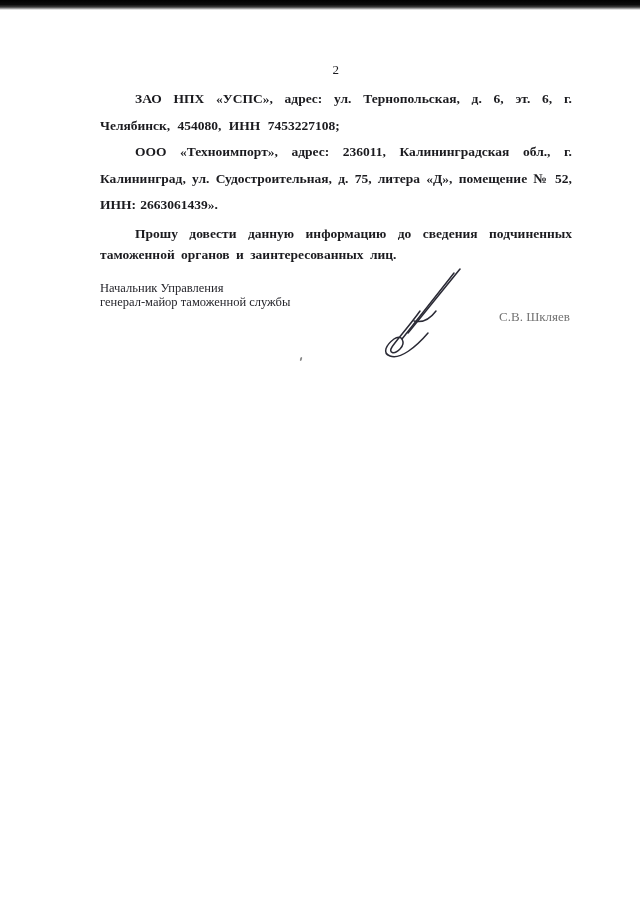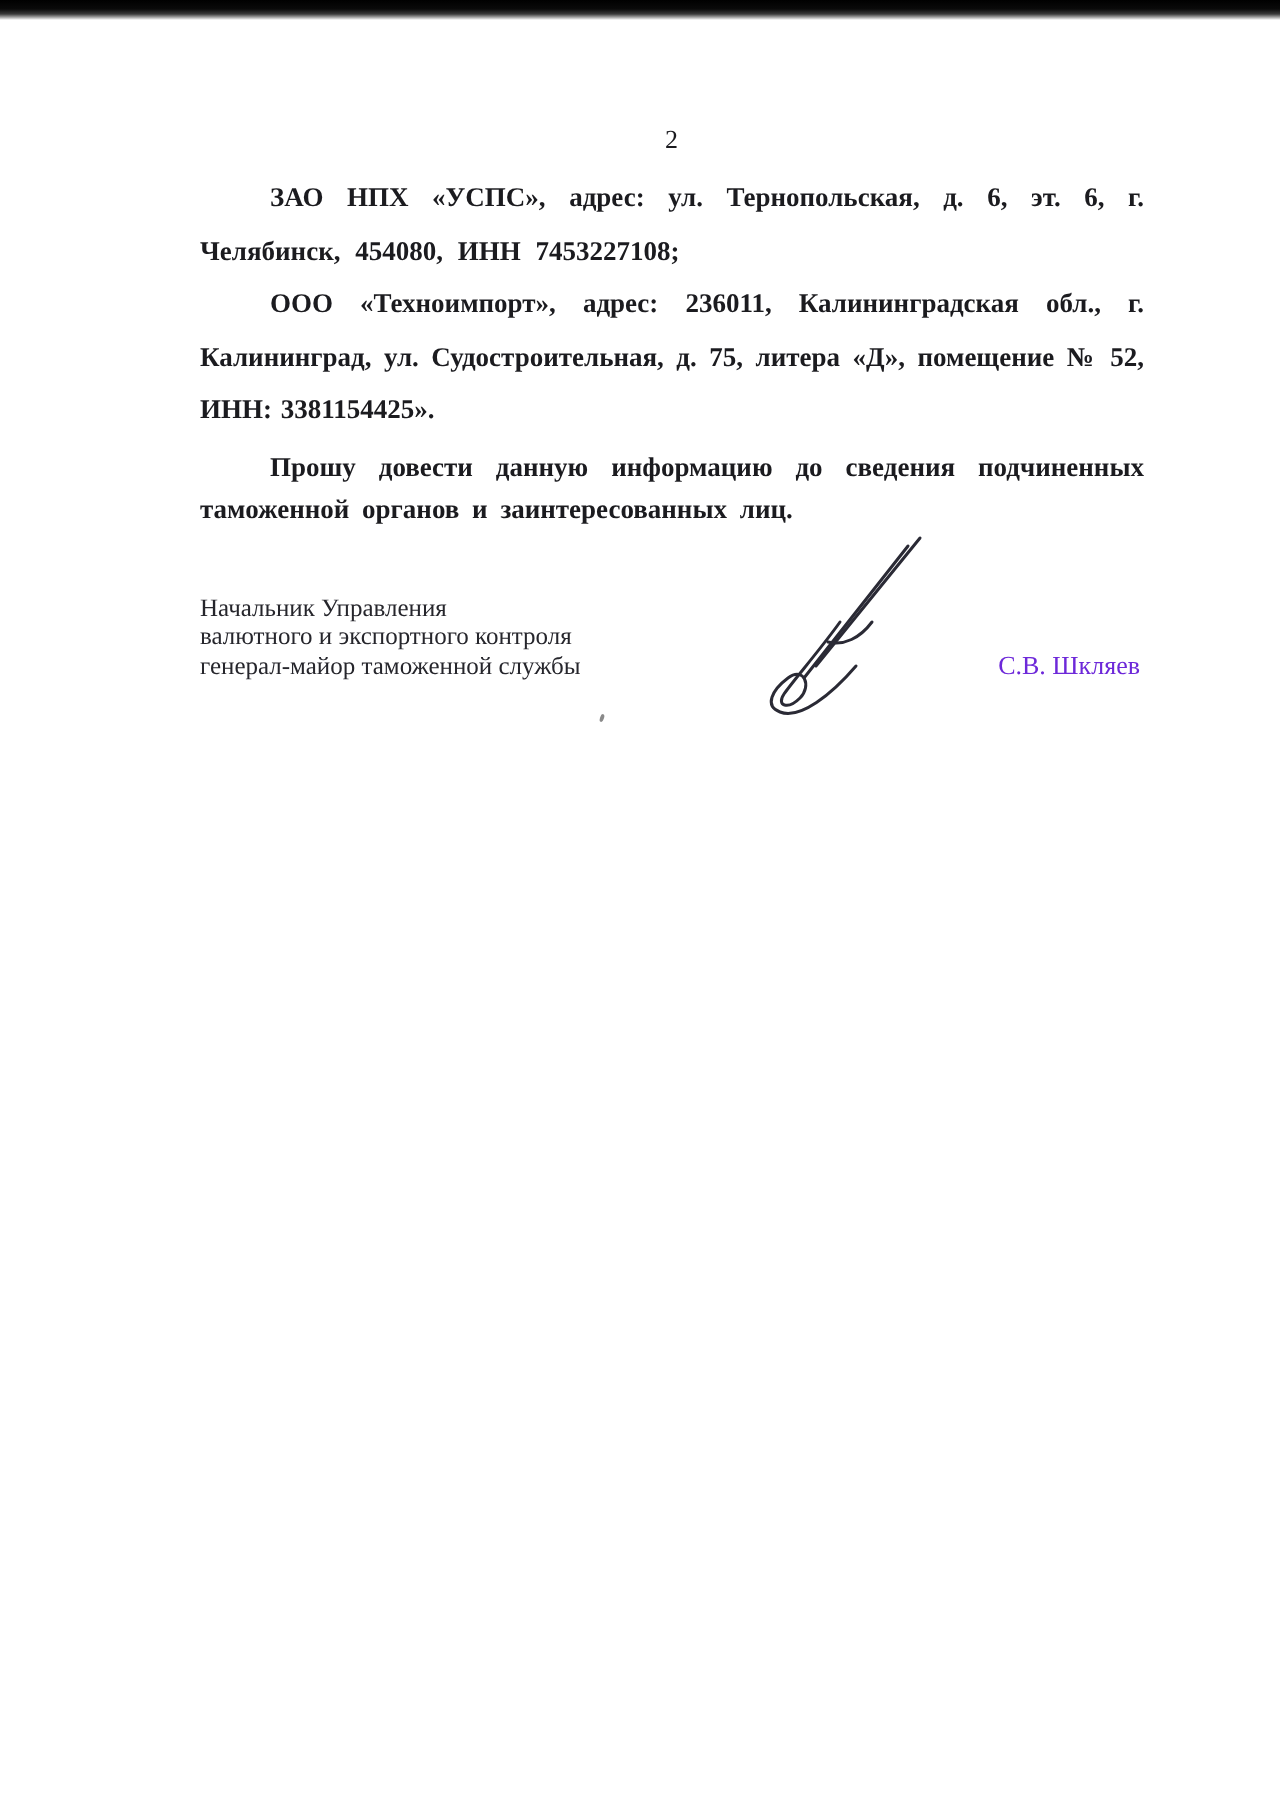--- a/index.html
+++ b/index.html
@@ -56,39 +56,39 @@
     word-spacing: 3px;
   }
   .sig-row {
     position: relative;
     margin-top: 16px;
     height: 110px;
   }
   .sig-title {
     position: absolute;
     left: 0;
-    top: 16px;
+    top: 0;
     width: 240px;
     font-size: 12.5px;
     line-height: 14.8px;
     color: #26262c;
   }
   .sig-mark {
     position: absolute;
     left: 268px;
     top: -18px;
     width: 112px;
     height: 98px;
   }
   .sig-name {
     position: absolute;
     right: 2px;
-    top: 44px;
+    top: 28px;
     font-size: 13px;
-    color: #6d28d9;
+    color: #737373;
     white-space: nowrap;
   }
   .artifact-dot {
     position: absolute;
     left: 200px;
     top: 76px;
     width: 2px;
     height: 4px;
     background: #8a8a8a;
     border-radius: 50%;
@@ -101,29 +101,28 @@
 <div class="page">
 
   <div class="scan-bar"></div>
 
   <div class="page-number">2</div>
 
   <div class="content">
 
     <p class="para para-wide">ЗАО НПХ «УСПС», адрес: ул. Тернопольская, д. 6, эт. 6, г. Челябинск, 454080, ИНН 7453227108;</p>
 
-    <p class="para">ООО «Техноимпорт», адрес: 236011, Калининградская обл., г. Калининград, ул. Судостроительная, д. 75, литера «Д», помещение № 52, ИНН: 3381154425».</p>
+    <p class="para">ООО «Техноимпорт», адрес: 236011, Калининградская обл., г. Калининград, ул. Судостроительная, д. 75, литера «Д», помещение № 52, ИНН: 2663061439».</p>
 
     <p class="para para-close">Прошу довести данную информацию до сведения подчиненных таможенной органов и заинтересованных лиц.</p>
 
     <div class="sig-row">
 
       <div class="sig-title">
         <div>Начальник Управления</div>
-        <div>валютного и экспортного контроля</div>
         <div>генерал-майор таможенной службы</div>
       </div>
 
       <div class="sig-mark">
         <svg width="112" height="98" viewBox="0 0 112 98" xmlns="http://www.w3.org/2000/svg">
           <g fill="none" stroke="#2a2a35" stroke-width="1.5" stroke-linecap="round">
             <path d="M92,6 L40,70"></path>
             <path d="M86,10 L34,76"></path>
             <path d="M52,48 C42,62 28,78 24,84 C20,90 26,92 32,86 C38,80 34,70 26,76 C18,82 14,90 22,93 C32,97 48,84 60,70"></path>
             <path d="M46,58 C54,60 62,56 68,48"></path>

